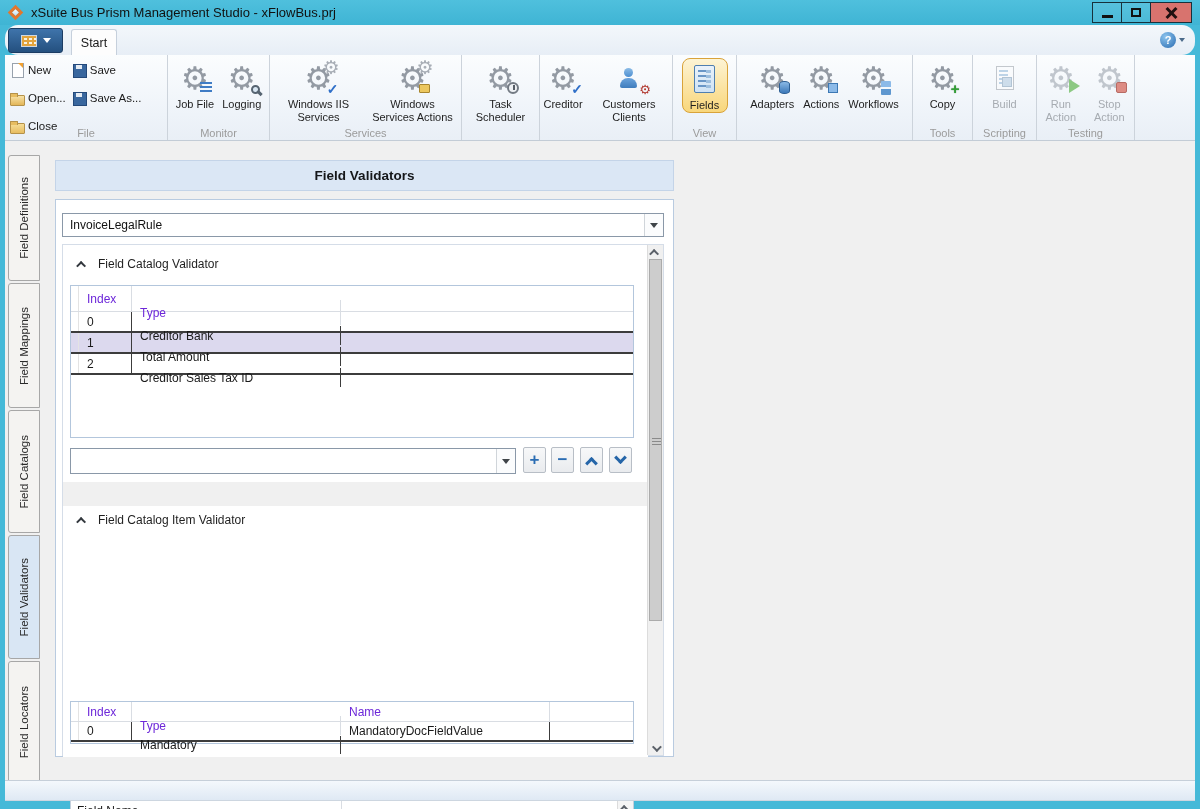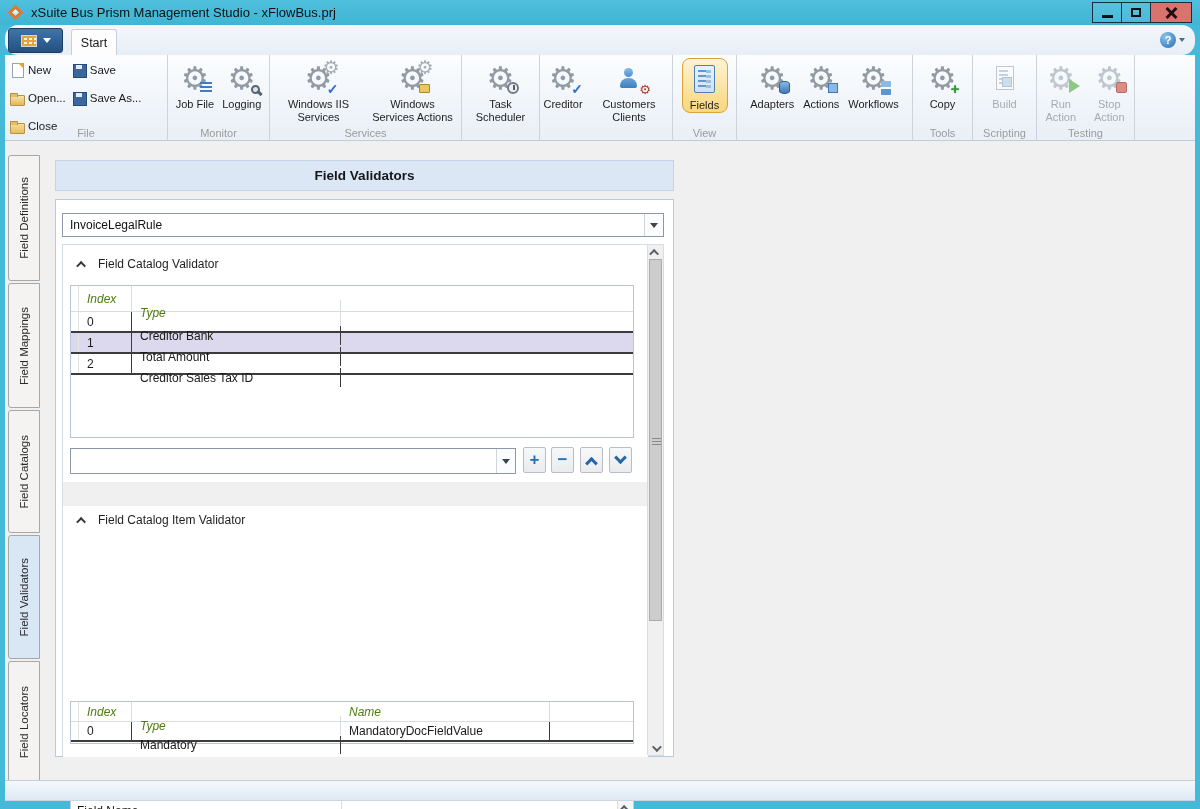--- a/index.html
+++ b/index.html
@@ -137,21 +137,21 @@
   .sect2 { top:261px; height:251px; }
 
   .sect-head { position:absolute; display:flex; align-items:center; gap:12px; cursor:pointer; }
   .chev-up { width:7px; height:7px; border-top:2px solid #33383e; border-left:2px solid #33383e; transform:rotate(45deg) translateY(2px); }
   .sect-head span { font-size:12px; color:#1f1f1f; }
 
   
   .grid { position:absolute; background:#fff; border:1px solid #b3c6dc; font-size:12px; }
   .grow { display:flex; align-items:center; }
   .ghead { height:26px; }
-  .ghead .gc { border-right:1px solid #d9dde3; height:100%; display:flex; align-items:center; padding-left:8px; color:#4d7c0f;font-style:italic; }
+  .ghead .gc { border-right:1px solid #d9dde3; height:100%; display:flex; align-items:center; padding-left:8px; color:#6d28d9; }
   .ghead { border-bottom:1px solid #d9dde3; }
   .drow { height:21px; border-bottom:2px solid #3c3c3c; }
   .drow .gc { border-right:1px solid #3c3c3c; height:100%; display:flex; align-items:center; padding-left:8px; }
   .gc.stub { width:8px; padding:0; border-right:1px solid #e3e3e3 !important; }
   .gc.c-index { width:53px; }
   .gc.c-type { width:209px;margin-top:28px; }
   .gc.c-name { width:209px; }
   .gc.fill { flex:1; border-right:none !important; }
   .drow.sel-lav { background:#dcd9ee; }
   .g1 { left:7px; top:40px; width:564px; height:153px; }

